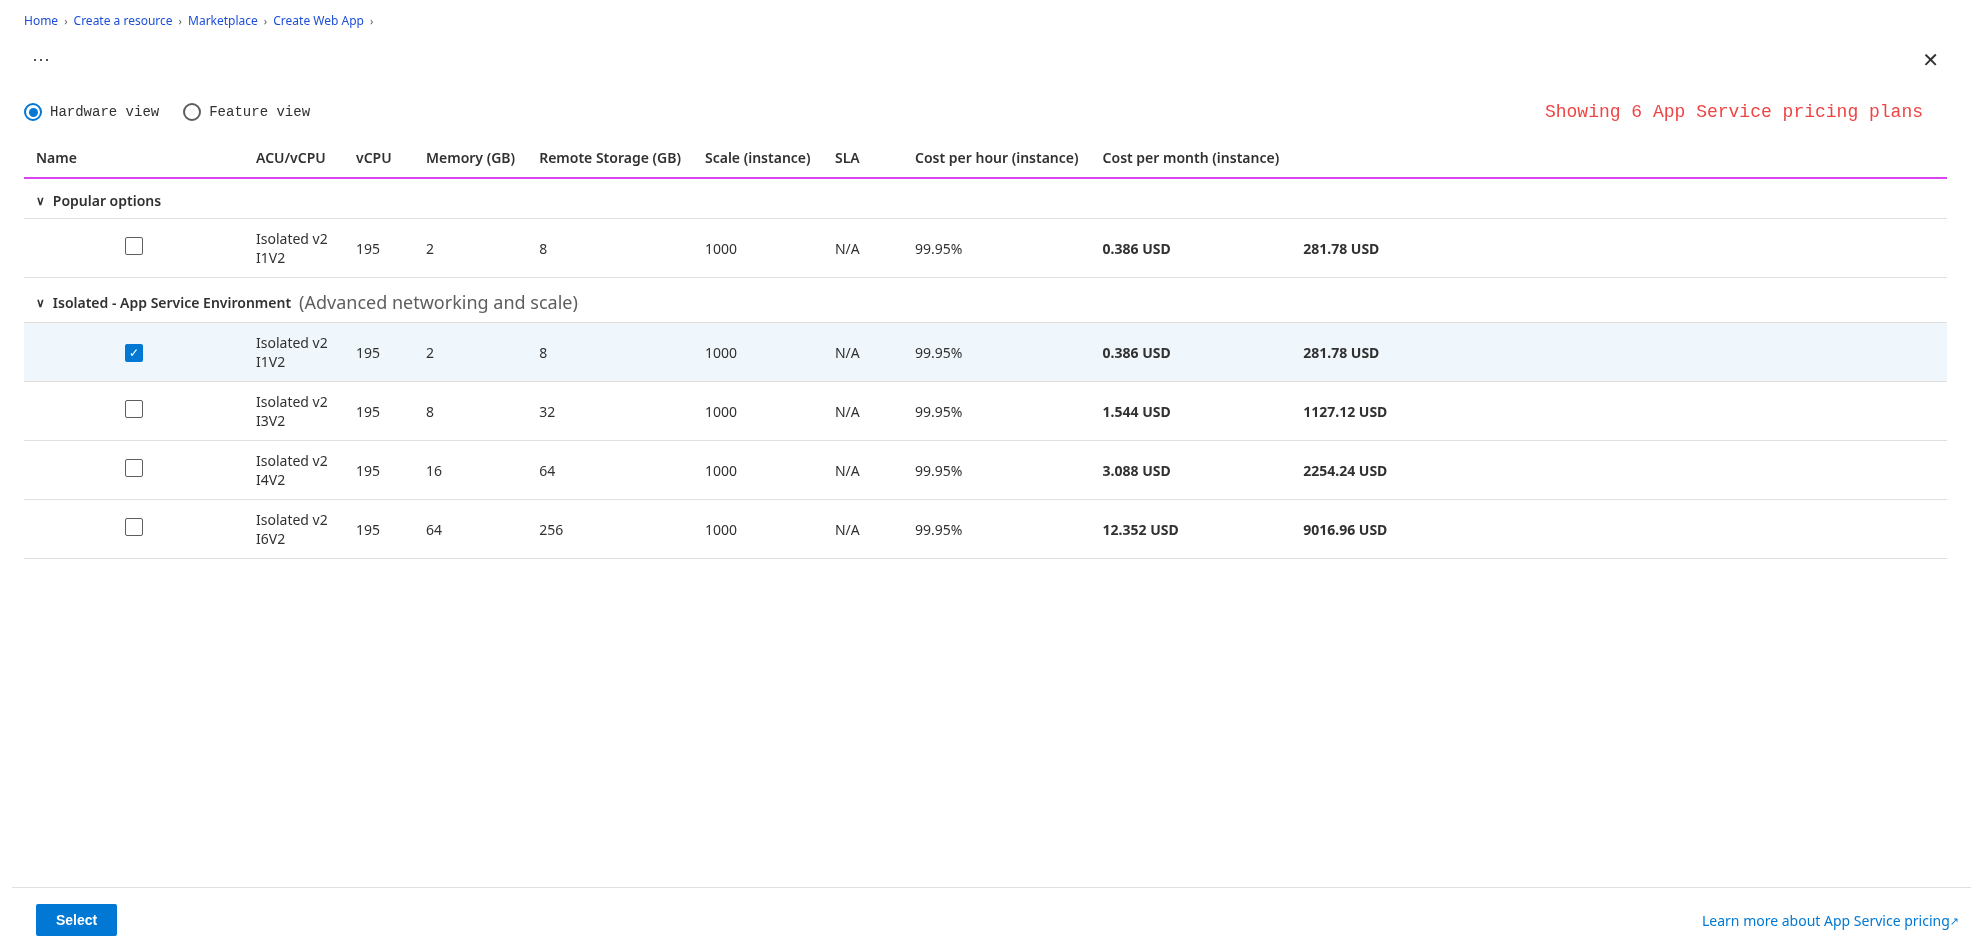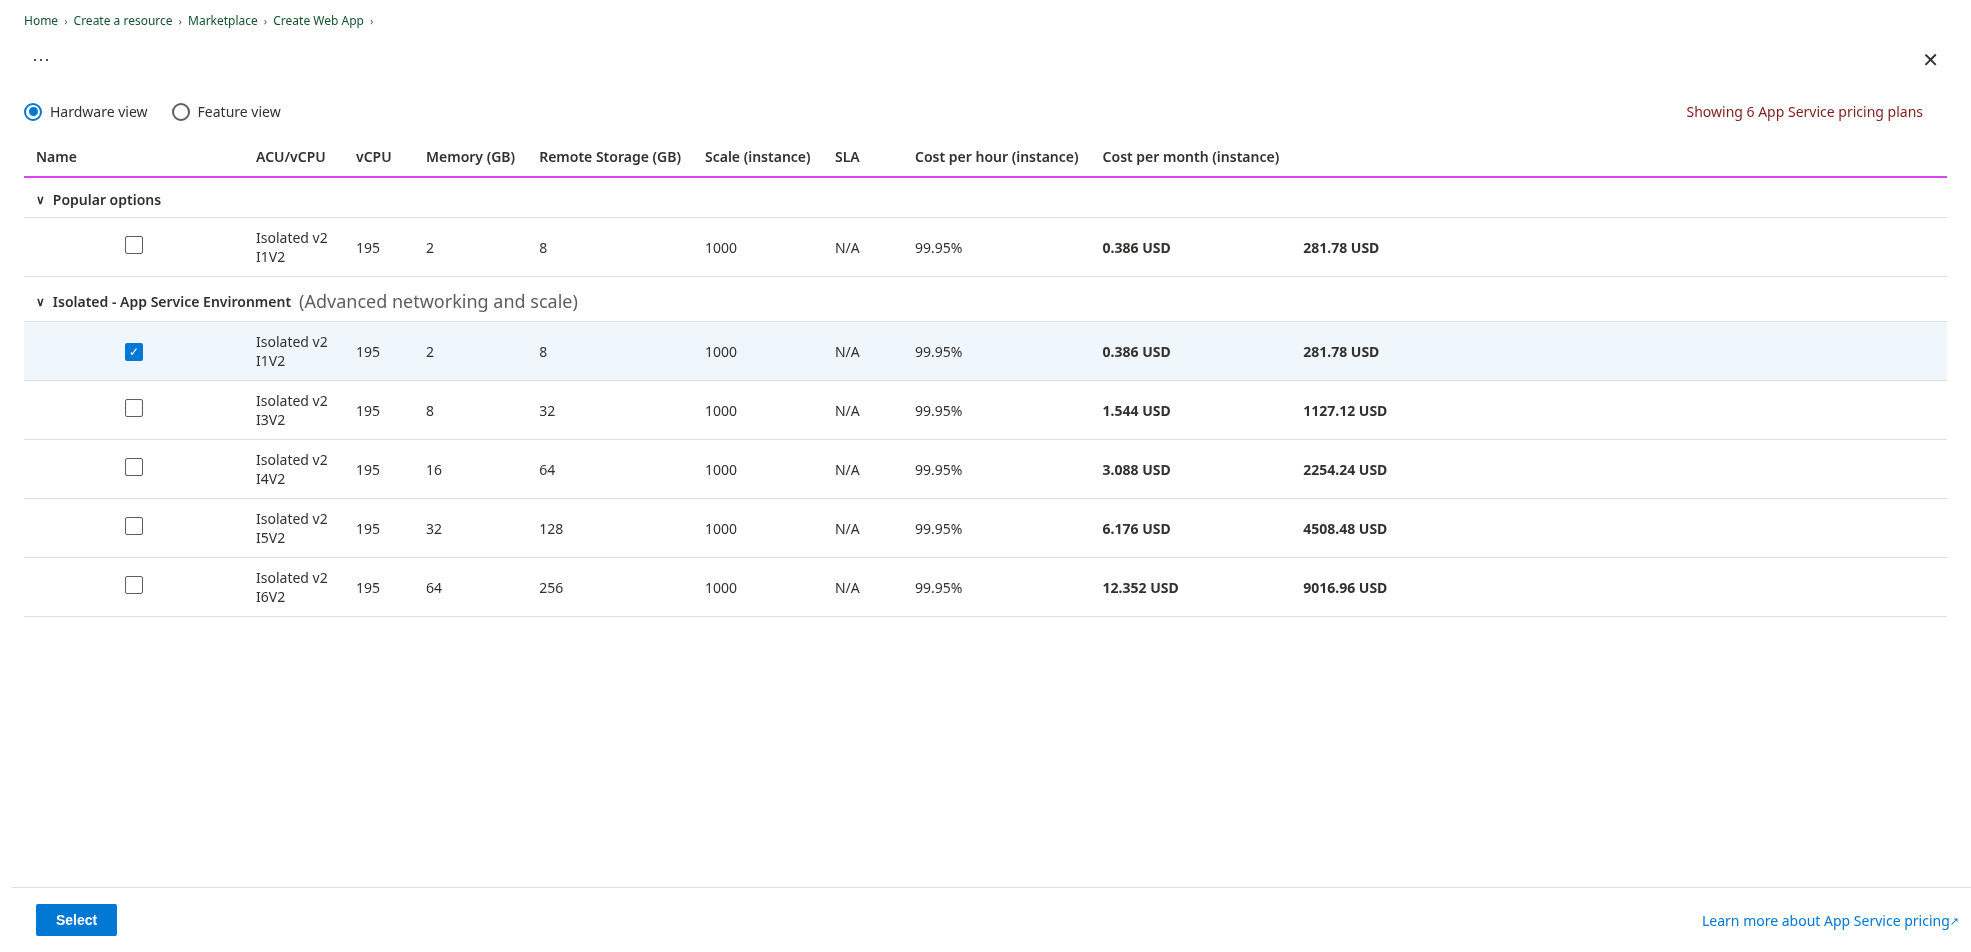--- a/index.html
+++ b/index.html
@@ -22,21 +22,21 @@
 
     
     .breadcrumb {
       display: flex;
       align-items: center;
       gap: 6px;
       padding: 12px 24px 8px 24px;
       font-size: 12px;
     }
     .breadcrumb a {
-      color: #14532d;
+      color: #1d4ed8;
       text-decoration: none;
     }
     .breadcrumb-sep {
       color: #605e5c;
       font-size: 11px;
     }
 
     
     .header {
       display: flex;
@@ -70,23 +70,24 @@
       font-size: 20px;
       color: #323130;
       padding: 4px 8px;
       border-radius: 2px;
       line-height: 1;
     }
 
     
     .view-toggle {
       display: flex;
-      align-items: flex-end;
+      align-items: center;
       gap: 24px;
       padding: 12px 24px 16px 24px;
+      font-family: Liberation Mono, monospace;
     }
     .radio-option {
       display: flex;
       align-items: center;
       gap: 8px;
       cursor: pointer;
     }
     .radio-circle {
       width: 18px;
       height: 18px;
@@ -111,22 +112,22 @@
       border: 2px solid #605e5c;
     }
     .radio-label {
       font-size: 14px;
       color: #323130;
     }
 
     
     .showing-count {
       margin-left: auto;
-      font-size: 14px;
-      color: #7f1d1d;
+      font-size: 18px;
+      color: #ef4444;
       padding-right: 24px;
     }
 
     
     .table-container {
       padding: 0 24px;
       overflow-x: auto;
     }
     table {
       width: 100%;
@@ -365,32 +366,20 @@
             <td>16</td>
             <td>64</td>
             <td>1000</td>
             <td>N/A</td>
             <td>99.95%</td>
             <td class="td-bold">3.088 USD</td>
             <td class="td-bold">2254.24 USD</td>
           </tr>
           <tr>
             <td class="checkbox-cell"><span class="checkbox-empty"></span></td>
-            <td>Isolated v2 I5V2</td>
-            <td>195</td>
-            <td>32</td>
-            <td>128</td>
-            <td>1000</td>
-            <td>N/A</td>
-            <td>99.95%</td>
-            <td class="td-bold">6.176 USD</td>
-            <td class="td-bold">4508.48 USD</td>
-          </tr>
-          <tr>
-            <td class="checkbox-cell"><span class="checkbox-empty"></span></td>
             <td>Isolated v2 I6V2</td>
             <td>195</td>
             <td>64</td>
             <td>256</td>
             <td>1000</td>
             <td>N/A</td>
             <td>99.95%</td>
             <td class="td-bold">12.352 USD</td>
             <td class="td-bold">9016.96 USD</td>
           </tr>

